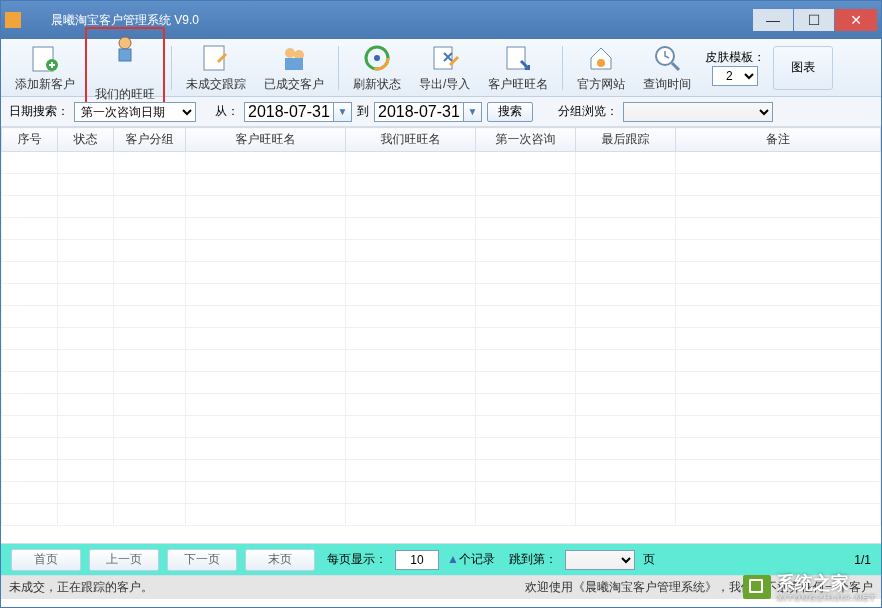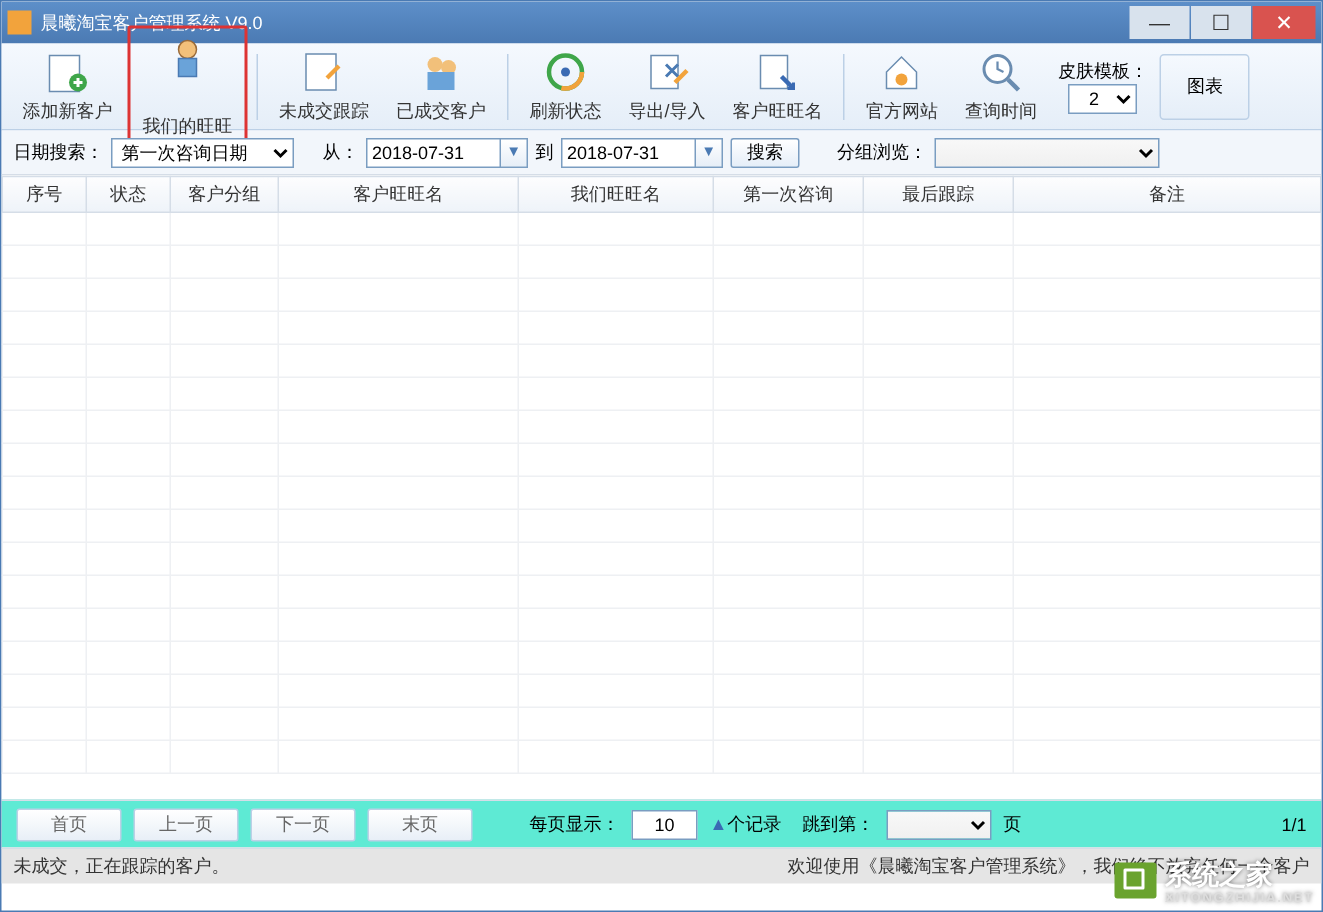--- a/index.html
+++ b/index.html
@@ -1,21 +1,21 @@
 <!DOCTYPE html>
 <html><head>
   <meta charset="utf-8">
   <style>
     * { margin: 0; padding: 0; box-sizing: border-box; }
     body { font-family: "Microsoft YaHei", SimSun, Arial, sans-serif; font-size: 12px; background: #fff; }
     
     .window { width: 882px; height: 608px; background: #fff; border: 1px solid #4a7ab3; position: relative; overflow: hidden; }
     
     
-    .titlebar { height: 28px; background: linear-gradient(#5d8fc9, #4b7ab3); display: flex; align-items: center; padding: 0 4px; color: #fff; }
+    .titlebar { height: 38px; background: linear-gradient(#5d8fc9, #4b7ab3); display: flex; align-items: center; padding: 0 4px; color: #fff; gap: 24px; }
     .titlebar-icon { width: 16px; height: 16px; background: #f2a33c; margin-right: 6px; }
     .titlebar-text { flex: 1; font-size: 12px; }
     .window-btns { display: flex; }
     .win-btn { width: 40px; height: 22px; display: flex; align-items: center; justify-content: center; color: #333; background: #e0e0e0; margin-left: 1px; font-size: 14px; cursor: pointer; }
     .win-btn.close { background: #d9534f; color: #fff; width: 42px; }
     .win-btn.min, .win-btn.max { background: #d8e2ed; }
     
     
     .toolbar { height: 58px; background: linear-gradient(#f5f9fe, #e5eef8); border-bottom: 1px solid #bcd0e6; display: flex; align-items: center; padding: 0 6px; gap: 2px; }
     .tool-btn { display: flex; flex-direction: column; align-items: center; padding: 3px 8px; border-radius: 2px; cursor: pointer; min-width: 54px; }
@@ -23,21 +23,21 @@
     .tool-icon { width: 32px; height: 32px; display: flex; align-items: center; justify-content: center; font-size: 24px; }
     .tool-label { font-size: 12px; margin-top: 2px; color: #333; white-space: nowrap; }
     .tool-sep { width: 1px; height: 44px; background: #bcd0e6; margin: 0 4px; }
     .skin-block { display: flex; flex-direction: column; align-items: center; margin-left: 4px; }
     .skin-select { width: 46px; height: 20px; border: 1px solid #7a9dc1; background: #fff; font-size: 12px; text-align: center; }
     .chart-btn { width: 60px; height: 44px; display: flex; align-items: center; justify-content: center; background: linear-gradient(#f5f9fe,#e5eef8); border: 1px solid #bcd0e6; border-radius: 3px; margin-left: 6px; cursor: pointer; }
     
     
     .searchbar { height: 30px; background: #f2f6fb; border-bottom: 1px solid #d5dde7; display: flex; align-items: center; padding: 0 8px; gap: 5px; font-size: 12px; }
     .select-ctrl { height: 20px; border: 1px solid #7a9dc1; background: #fff; font-size: 12px; padding: 0 2px; }
-    .date-input { width: 90px; height: 20px; border: 1px solid #7a9dc1; background: #fff; font-size: 12px; padding: 0 3px; display: inline-flex; align-items: center; }
+    .date-input { width: 90px; height: 20px; border: 1px solid #7a9dc1; background: #fff; font-size: 16px; padding: 0 3px; display: inline-flex; align-items: center; }
     .date-wrap { display: flex; align-items: center; }
     .date-dd { width: 18px; height: 20px; border: 1px solid #7a9dc1; border-left: none; background: linear-gradient(#fff,#e6eef7); display: flex; align-items: center; justify-content: center; font-size: 10px; color: #4a7ab3; }
     .search-btn { height: 20px; padding: 0 10px; border: 1px solid #7a9dc1; background: linear-gradient(#fff,#e5eef8); border-radius: 2px; cursor: pointer; font-size: 12px; }
     .browse-select { width: 150px; height: 20px; border: 1px solid #7a9dc1; background: linear-gradient(#f8f8f8,#f0f0f0); }
     
     
     .table-area { height: 416px; overflow: auto; background: #fff; }
     table { width: 100%; border-collapse: collapse; }
     th { height: 24px; background: linear-gradient(#fdfdfe,#eef3f9); border: 1px solid #d5dde7; font-weight: normal; font-size: 12px; color: #333; }
     td { height: 22px; border: 1px solid #eef0f3; }
@@ -384,21 +384,21 @@
           </tr>
       </tbody>
     </table>
   </div>
 
   <div class="pager">
     <button class="page-btn">首页</button>
     <button class="page-btn">上一页</button>
     <button class="page-btn">下一页</button>
     <button class="page-btn">末页</button>
-    <span style="margin-left:30px">每页显示：</span>
+    <span style="margin-left:4px">每页显示：</span>
     <input class="page-input" value="10" style="">
     <span><span style="color:#3a6ab3">▲</span><span>个记录</span></span>
     <span style="margin-left:6px">跳到第：</span>
     <select class="page-sel"><option></option></select>
     <span>页</span>
     <div class="spacer"></div>
     <span>1/1</span>
   </div>
 
   <div class="statusbar">

